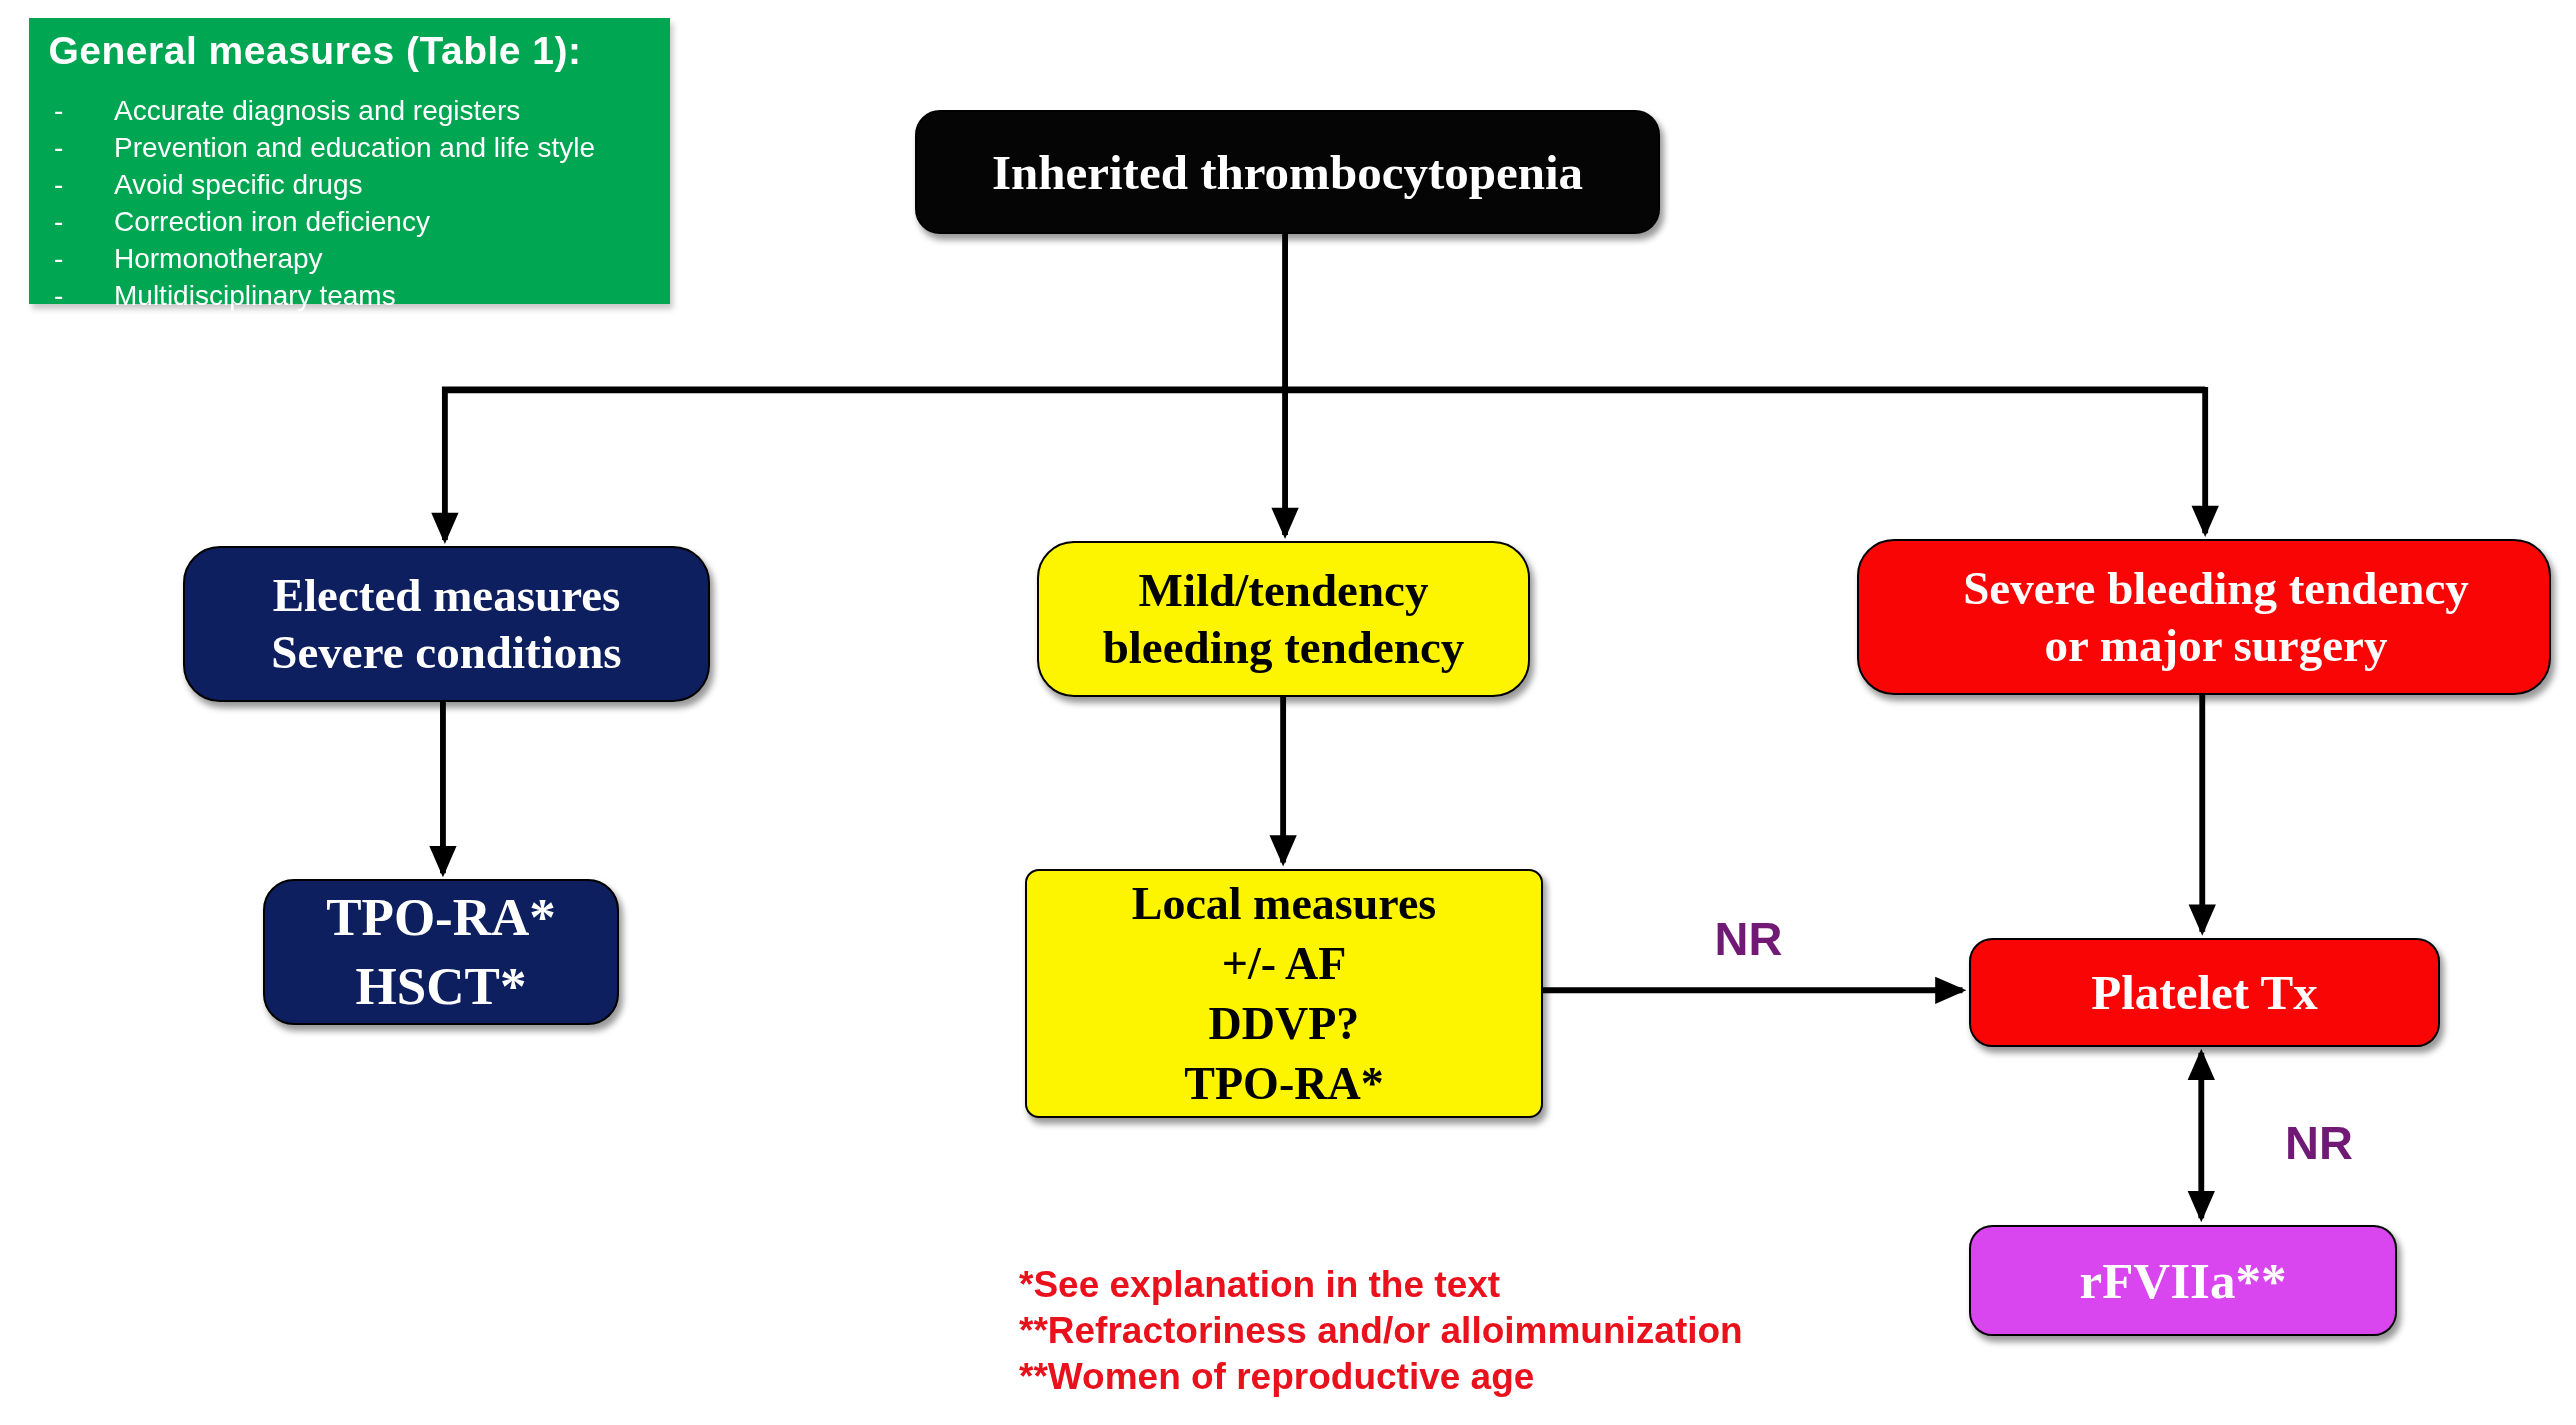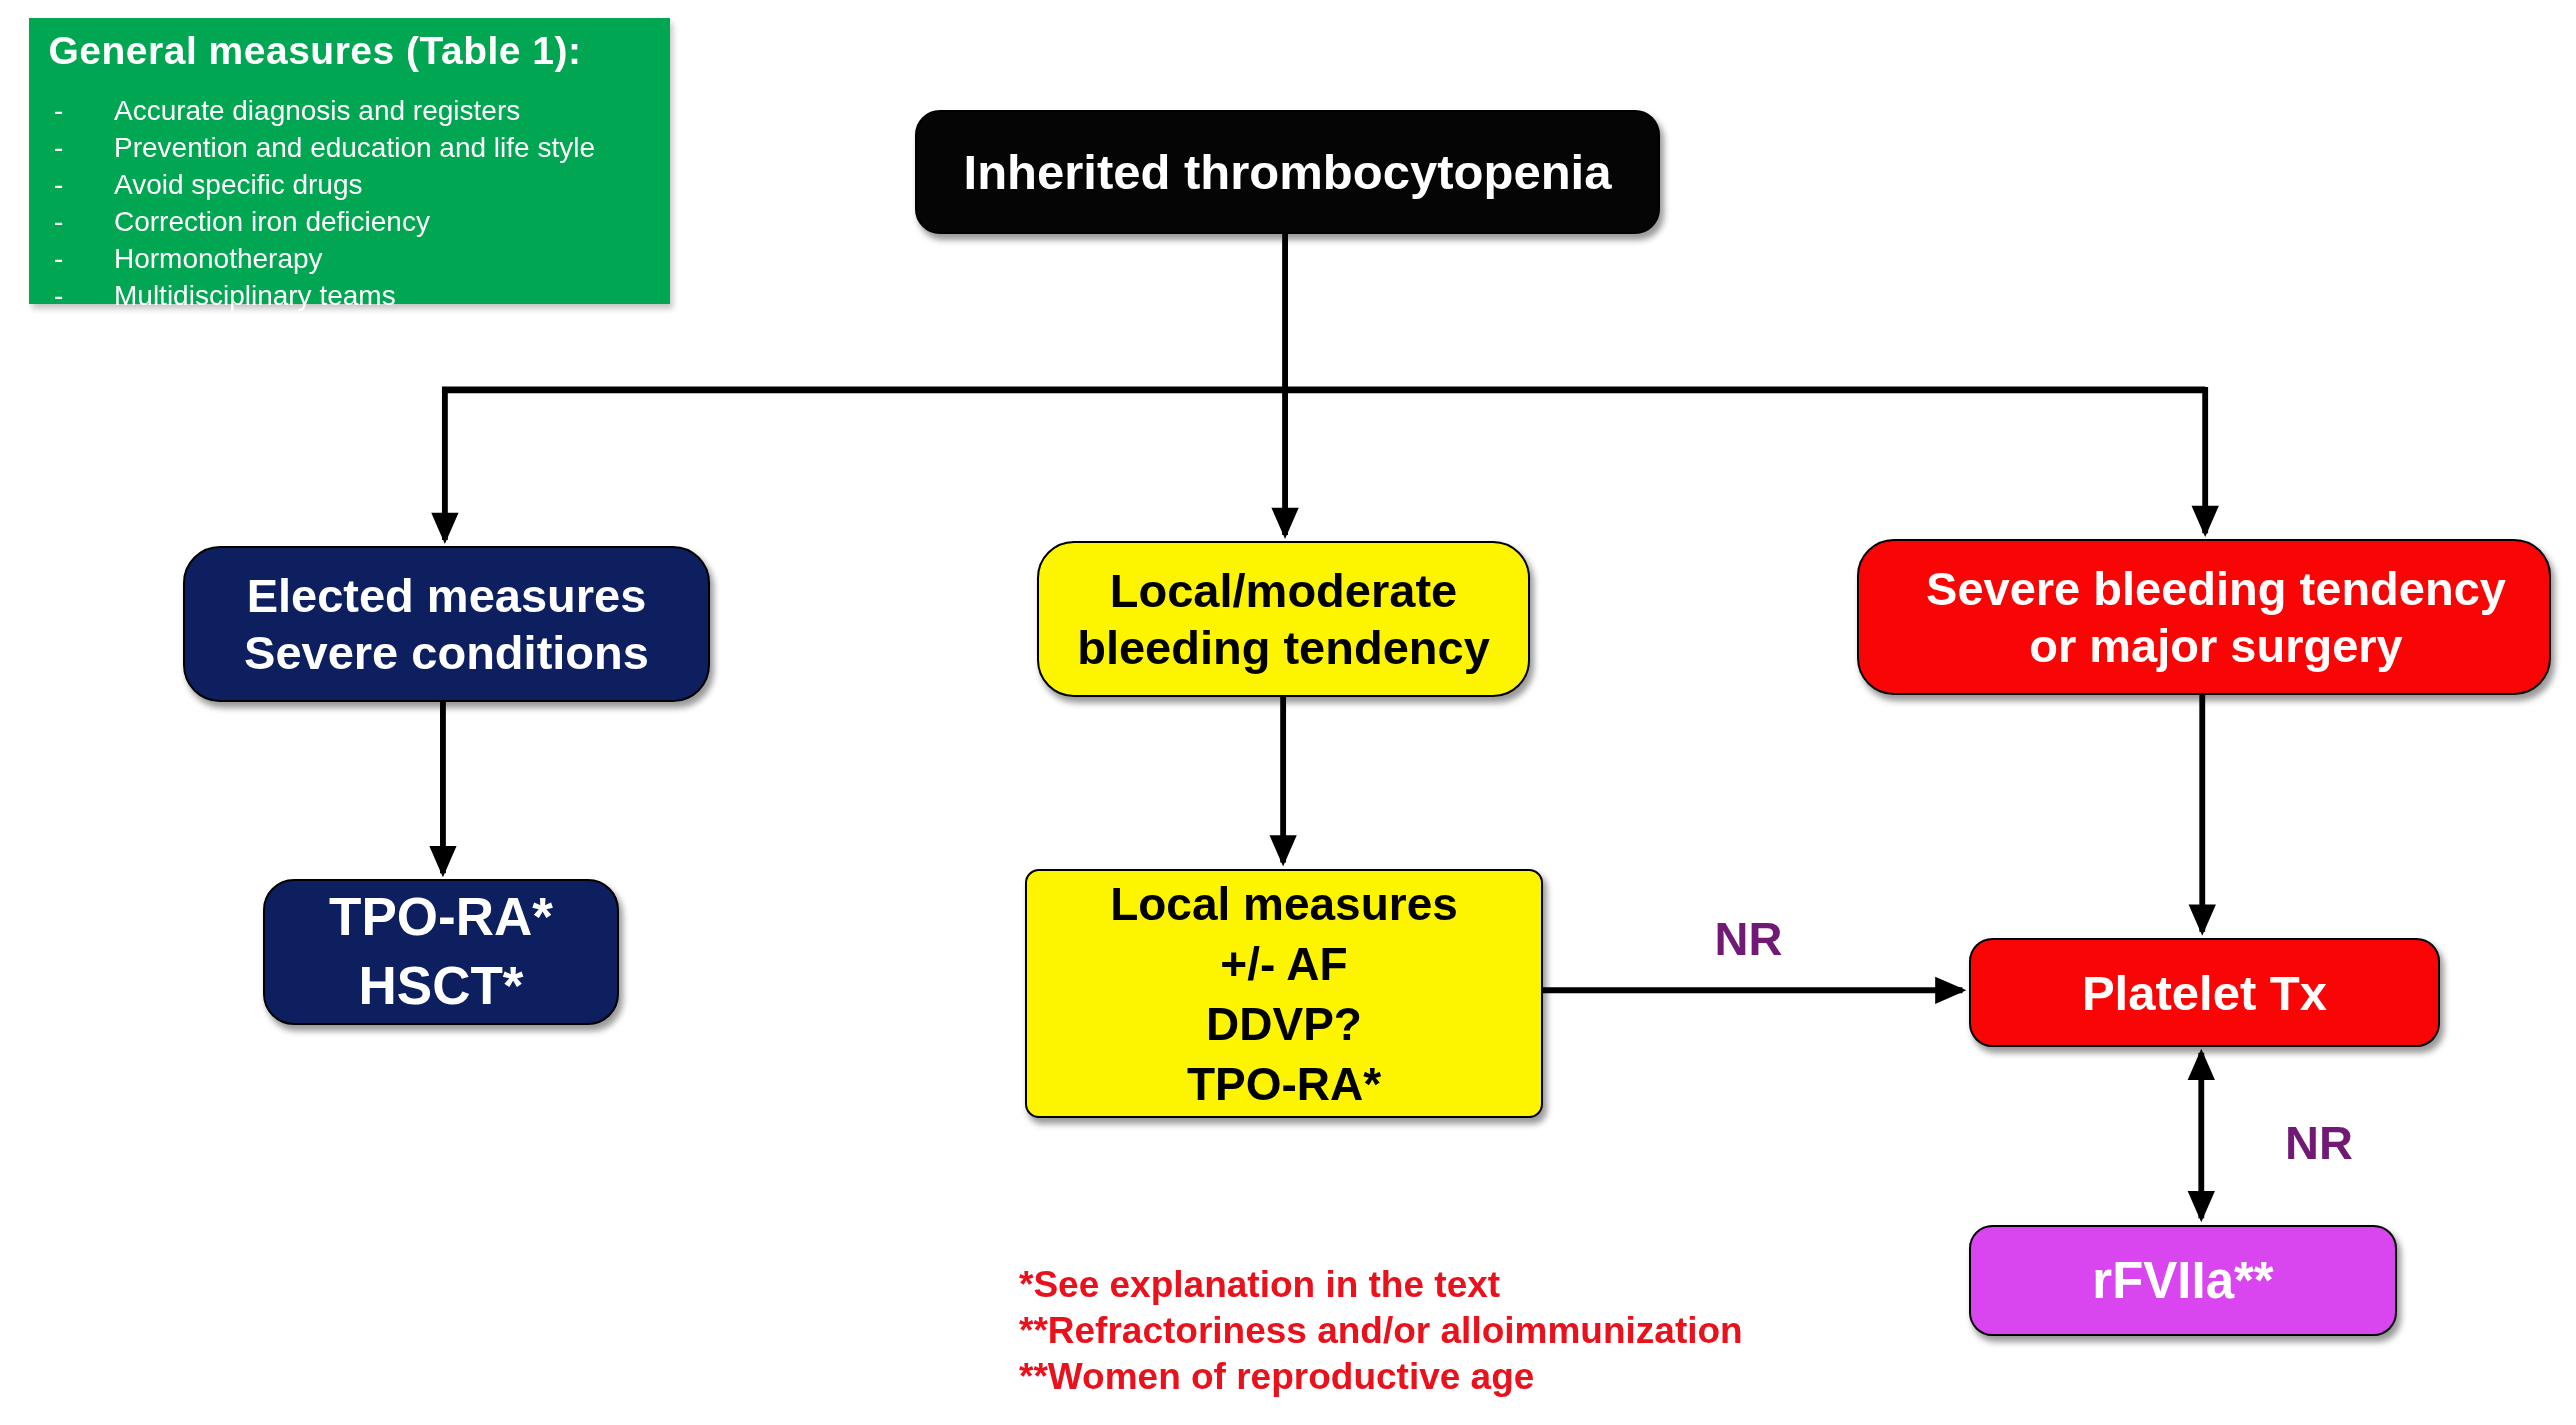--- a/index.html
+++ b/index.html
@@ -14,21 +14,21 @@
     box-sizing:border-box;
   }
   .gm-title { position:absolute; left:19.5px; top:11.7px; font-size:39px; font-weight:bold; letter-spacing:0.5px; }
   .gm-list { position:absolute; left:0; top:74px; right:5.9px; }
   .gm-item { display:flex; font-size:28px; line-height:37px; padding-left:25px; }
   .gm-dash { flex:0 0 60px; }
   
   .node {
     position:absolute; display:flex; flex-direction:column; align-items:center; justify-content:center;
     text-align:center; font-weight:bold; box-sizing:border-box;
-    border:2.9px solid #000; box-shadow:3.9px 5.9px 5.9px rgba(0,0,0,0.40);
+    border:2.9px solid #000; box-shadow:3.9px 5.9px 5.9px rgba(0,0,0,0.40);font-family:Liberation Serif, serif;
   }
   .node .ln { display:block; }
   .n-root   { left:915px;  top:110px;  width:745px; height:124px; background:#050505; color:#fff; font-size:49px; border-radius:25px; border-color:#000; }
   .n-elected{ left:183px;  top:546px;  width:527px; height:156px; background:#0d1f5e; color:#fff; font-size:47px; line-height:1.22; border-radius:37px; }
   .n-mild   { left:1037px; top:541px;  width:493px; height:156px; background:#fdf500; color:#000; font-size:47px; line-height:1.22; border-radius:37px; }
   .n-severe { left:1857px; top:539px;  width:694px; height:156px; background:#fa0505; color:#fff; font-size:47px; line-height:1.22; border-radius:37px;padding-left:24px; }
   .n-tpo    { left:263px;  top:879px;  width:356px; height:146px; background:#0d1f5e; color:#fff; font-size:53px; line-height:1.3;  border-radius:31px; }
   .n-local  { left:1025px; top:869px;  width:518px; height:249px; background:#fdf500; color:#000; font-size:46px; line-height:60px; border-radius:14px; }
   .n-platelet{left:1969px; top:938px;  width:471px; height:109px; background:#fa0505; color:#fff; font-size:49px; border-radius:23.4px; }
   .n-rfviia { left:1969px; top:1225px; width:428px; height:111px; background:#d946ef; color:#fff; font-size:51px; border-radius:23.4px; }
@@ -98,21 +98,21 @@
   <div class="node n-root">
     <span class="ln">Inherited thrombocytopenia</span>
   </div>
 
   <div class="node n-elected">
     <span class="ln">Elected measures</span>
     <span class="ln">Severe conditions</span>
   </div>
 
   <div class="node n-mild">
-    <span class="ln">Local/moderate</span>
+    <span class="ln">Mild/tendency</span>
     <span class="ln">bleeding tendency</span>
   </div>
 
   <div class="node n-severe">
     <span class="ln">Severe bleeding tendency</span>
     <span class="ln">or major surgery</span>
   </div>
 
   <div class="node n-tpo">
     <span class="ln">TPO-RA*</span>

